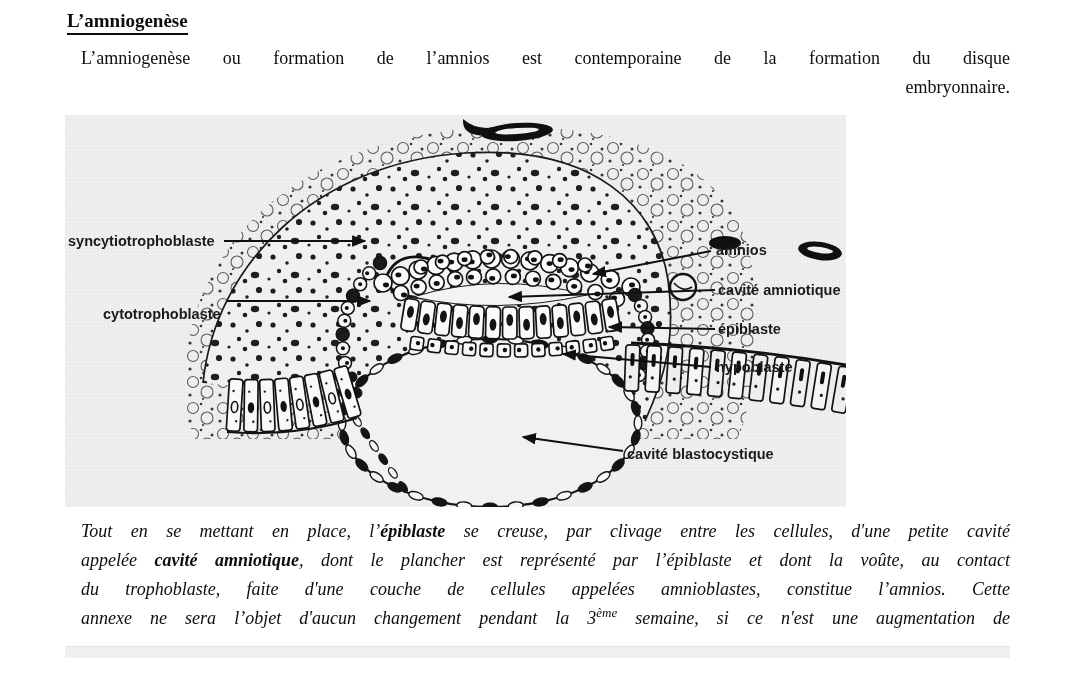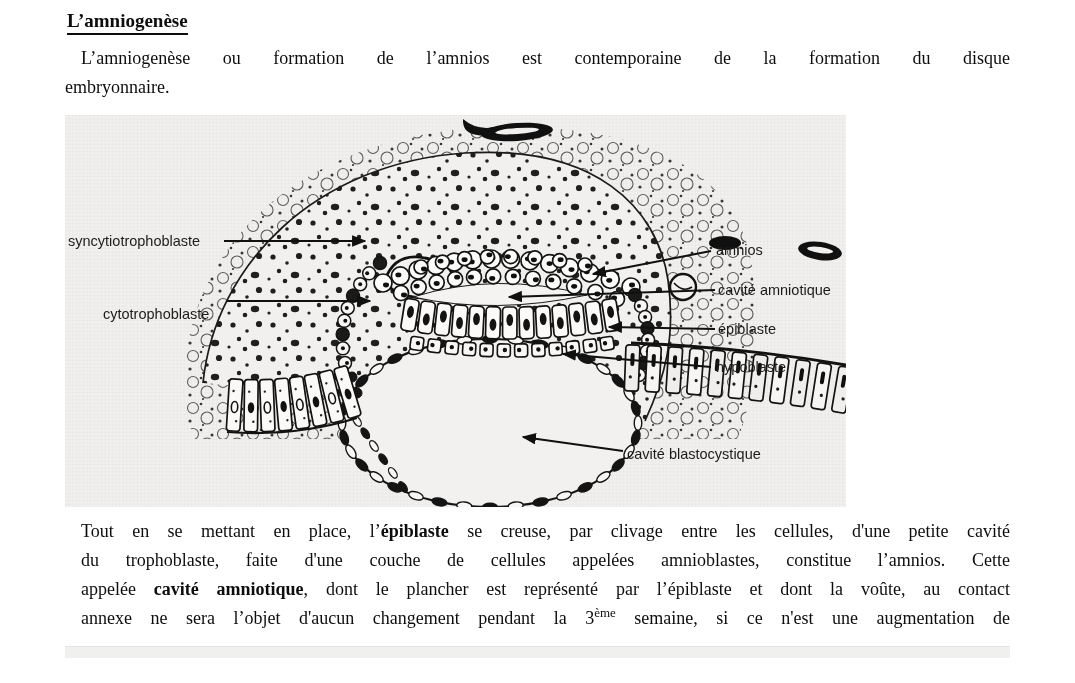--- a/index.html
+++ b/index.html
@@ -2,26 +2,26 @@
 <html><head>
 <meta charset="utf-8">
 <style>
   html,body{margin:0;padding:0;background:#ffffff;}
   body{width:1075px;height:683px;overflow:hidden;font-family:"Liberation Serif",serif;color:#0d0d0d;}
   .page{padding:10px 65px 0 65px;}
   .doc-title{font-size:19px;font-weight:bold;margin:0 0 9px 2px;}
   .doc-title span{display:inline-block;border-bottom:2px solid #0d0d0d;padding-bottom:1px;text-align:center;}
   .para{font-size:18px;line-height:28.7px;width:945px;}
   .jline{text-align:justify;text-align-last:justify;white-space:normal;margin-left:16px;}
-  .lline{text-align:left;}
+  .lline{text-align:right;}
   .para b{font-weight:bold;}
   sup{font-size:13px;vertical-align:super;line-height:0;}
-  .figure-wrap{position:relative;width:781px;height:392px;margin:14px 0 10px 0;}
+  .figure-wrap{position:relative;width:781px;height:392px;margin:14px 0 10px 0;font-weight:bold;}
   svg text{font-family:"Liberation Sans","DejaVu Sans",sans-serif;font-size:14.5px;fill:#1b1b1b;}
-  .body-para{margin-top:9px;}
+  .body-para{margin-top:9px;font-style:italic;}
   .next-strip{margin-top:14px;width:945px;height:11px;background:#f0f0ee;border-top:1px solid #e3e3e0;}
 </style>
 </head>
 <body>
 
 <div class="page">
 
   <h1 class="doc-title"><span>L’amniogenèse</span></h1>
 
   <div class="para">
@@ -459,19 +459,19 @@
         <text x="653" y="180">cavité amniotique</text>
         <text x="653" y="219">épiblaste</text>
         <text x="651" y="257">hypoblaste</text>
         <text x="562" y="344">cavité blastocystique</text>
       </g>
     </svg>
   </div>
 
   <div class="para body-para">
     <div class="jline"><span>Tout en se mettant en place, l’</span><b>épiblaste</b><span> se creuse, par clivage entre les cellules, d'une petite cavité</span></div>
+    <div class="jline"><span>appelée </span><b>cavité amniotique</b><span>, dont le plancher est représenté par l’épiblaste et dont la voûte, au contact</span></div>
     <div class="jline">du trophoblaste, faite d'une couche de cellules appelées amnioblastes, constitue l’amnios. Cette</div>
-    <div class="jline"><span>appelée </span><b>cavité amniotique</b><span>, dont le plancher est représenté par l’épiblaste et dont la voûte, au contact</span></div>
     <div class="jline"><span>annexe ne sera l’objet d'aucun changement pendant la 3</span><sup>ème</sup><span> semaine, si ce n'est une augmentation de</span></div>
   </div>
 
   <div class="next-strip"></div>
 </div>
 
 </body></html>

